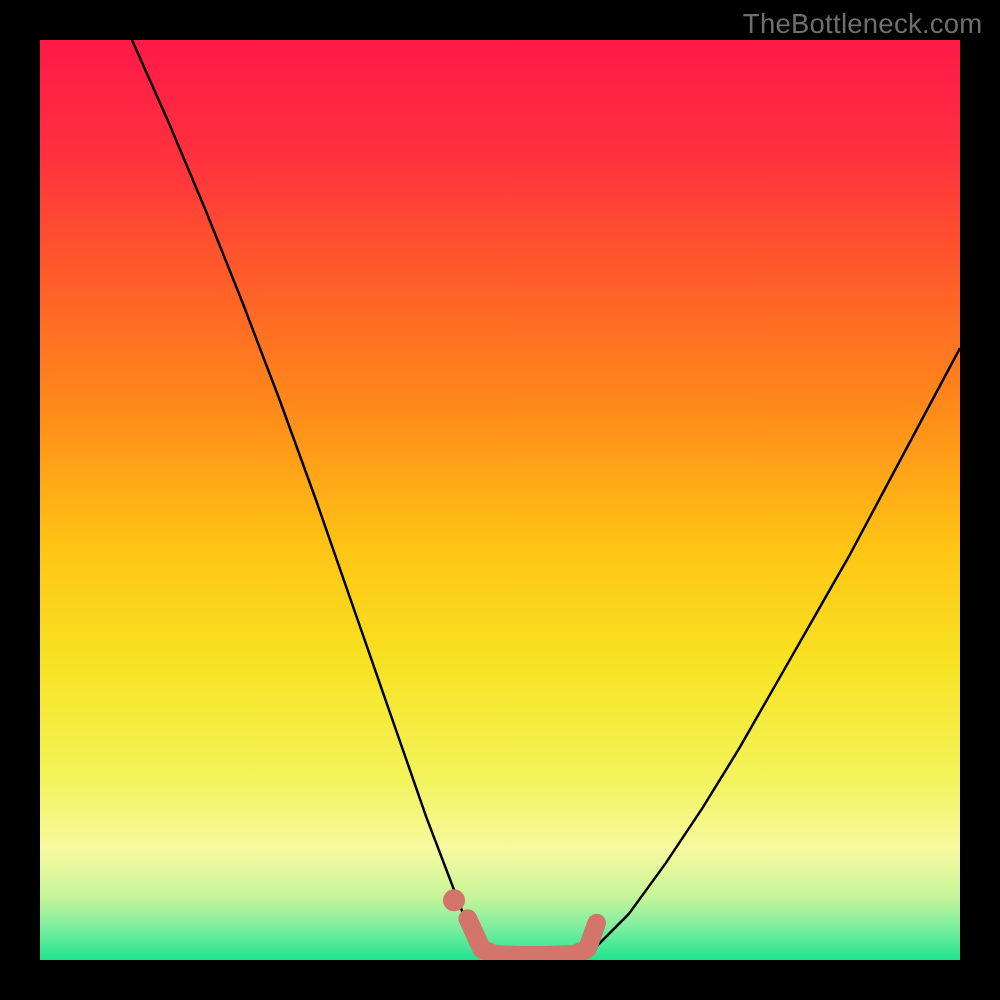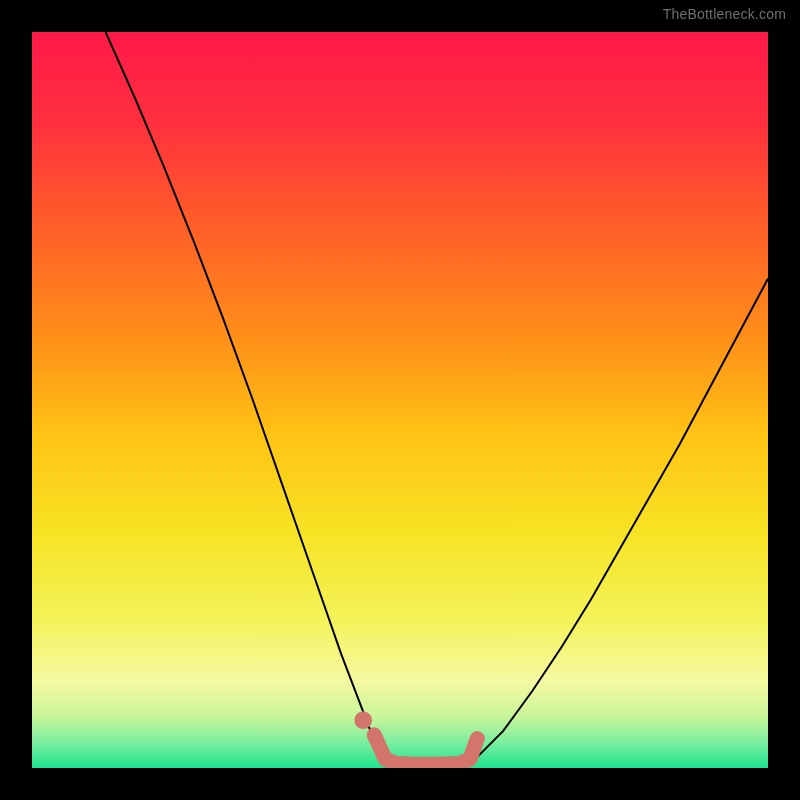--- a/index.html
+++ b/index.html
@@ -25,21 +25,21 @@
     top: 32px;
     width: 736px;
     height: 736px;
     overflow: hidden;
   }
   .watermark {
     position: absolute;
     top: 6px;
     right: 14px;
     color: #6f6f6f;
-    font-size: 14px;
+    font-size: 22px;
     font-weight: 500;
     letter-spacing: 0.2px;
     user-select: none;
   }
   svg {
     display: block;
   }
 </style>
 </head>
 <body>

